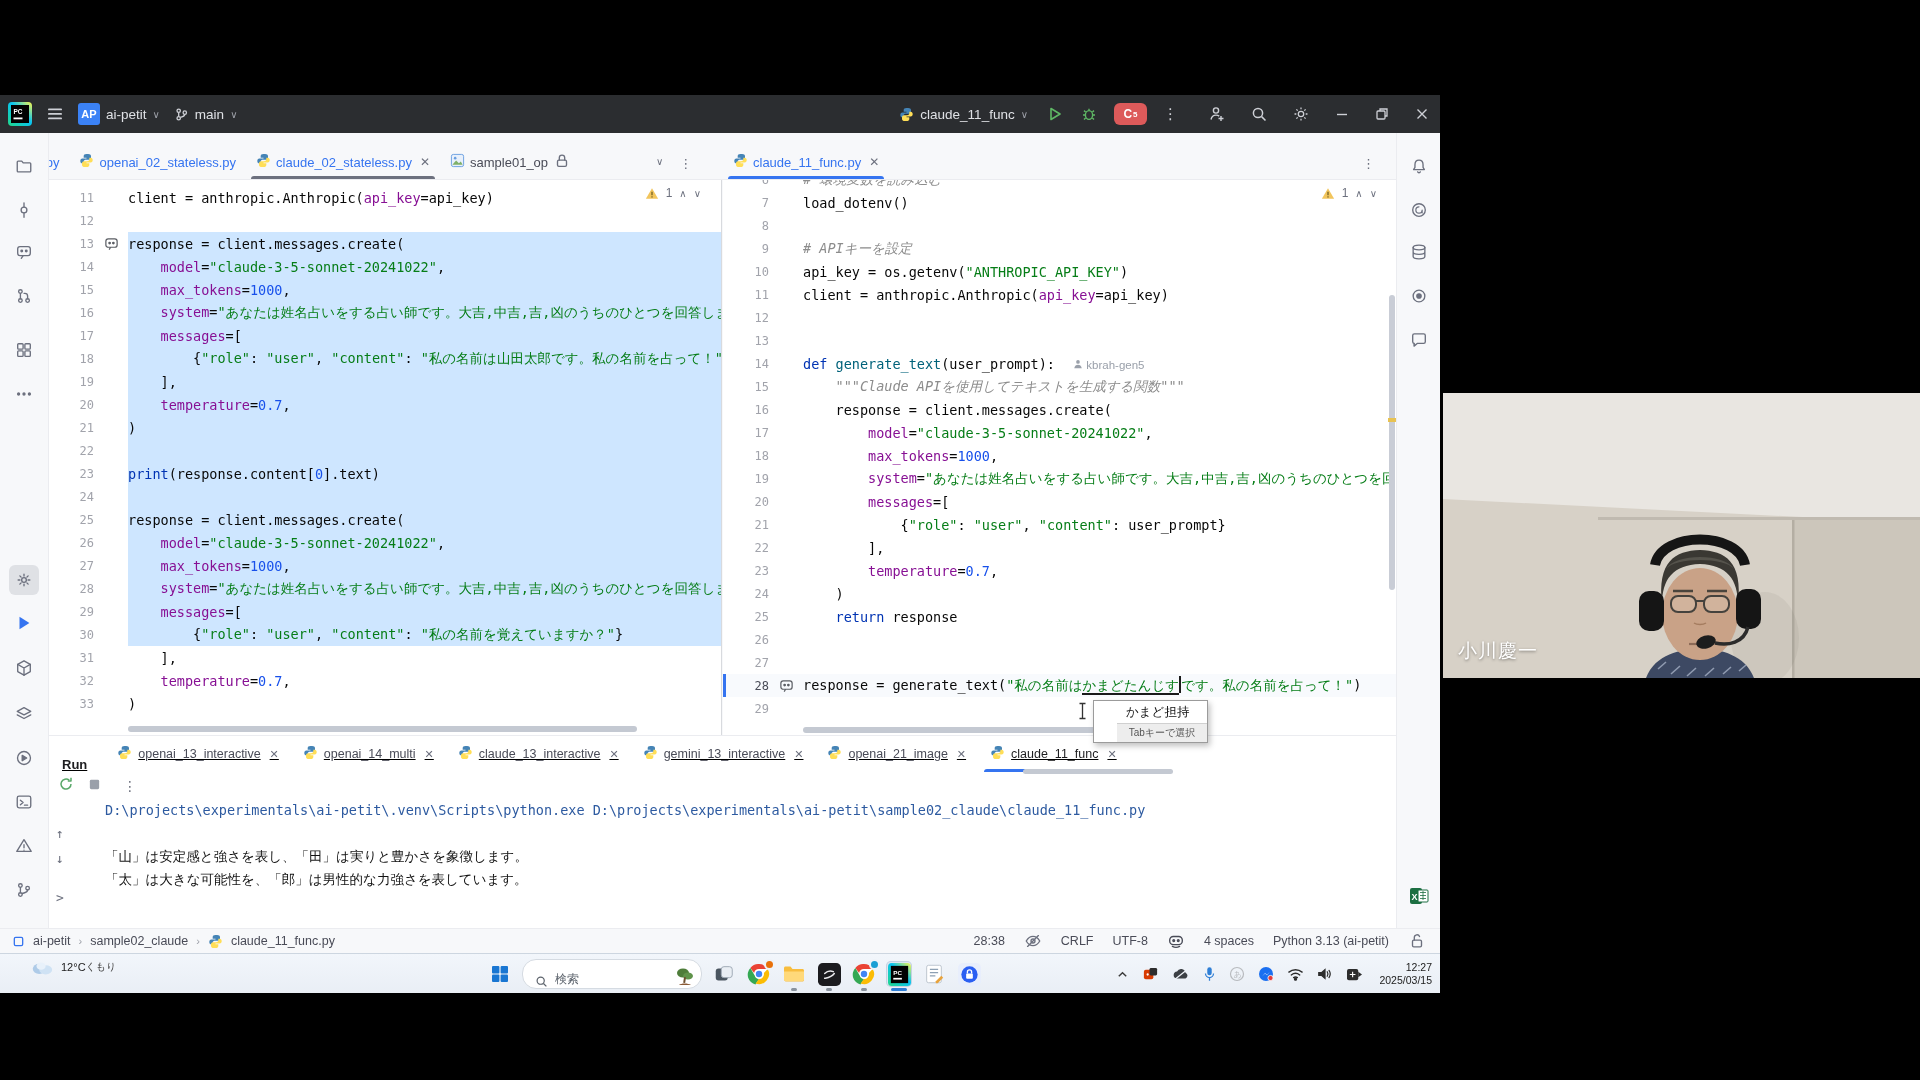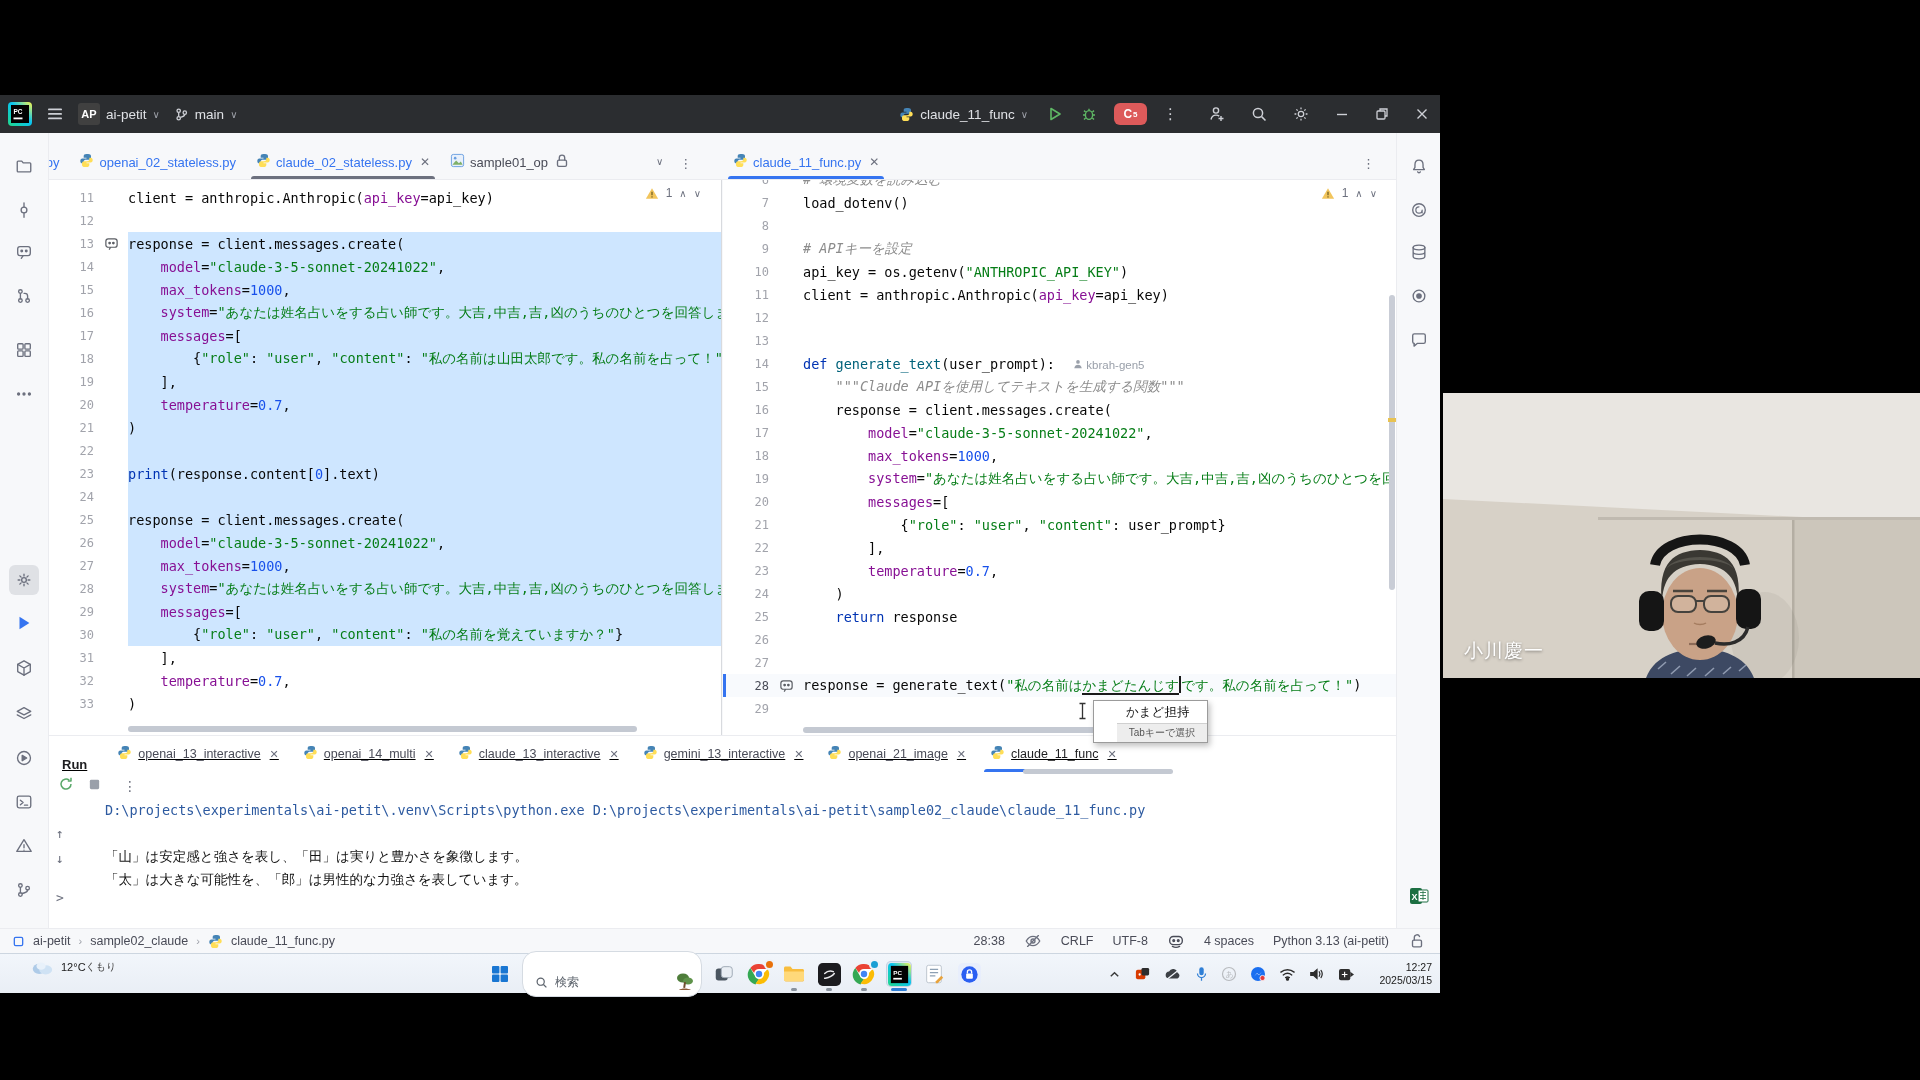--- a/index.html
+++ b/index.html
@@ -3,21 +3,21 @@
 <meta charset="utf-8">
 <style>
   html,body{margin:0;padding:0;width:1920px;height:1080px;background:#000;overflow:hidden;
     font-family:"Liberation Sans","DejaVu Sans",sans-serif;-webkit-font-smoothing:antialiased;}
   .mono{font-family:"DejaVu Sans Mono","Liberation Mono",monospace;}
   #screen{position:absolute;left:0;top:95px;width:1440px;height:898px;background:#f7f8fa;}
 
   
   #titlebar{position:absolute;left:0;top:0;width:1440px;height:38px;background:#2b2d30;display:flex;align-items:center;color:#ced0d6;}
   .tb-left{display:flex;align-items:center;gap:14px;padding-left:8px;}
-  .badge-ap{width:22px;height:22px;border-radius:3px;background:#404040;color:#fff;font-size:11px;font-weight:bold;display:flex;align-items:center;justify-content:center;}
+  .badge-ap{width:22px;height:22px;border-radius:3px;background:#3b82f6;color:#fff;font-size:11px;font-weight:bold;display:flex;align-items:center;justify-content:center;}
   .tb-proj{display:flex;align-items:center;gap:6px;font-size:13.5px;color:#dfe1e5;}
   .chev{font-size:10px;color:#9da0a8;}
   .tb-right{position:absolute;right:0;top:0;height:38px;display:flex;align-items:center;gap:16px;padding-right:10px;}
   .runcfg{display:flex;align-items:center;gap:6px;font-size:13.5px;color:#dfe1e5;margin-right:2px;}
   .c5{min-width:27px;height:22px;border-radius:6px;background:#dd5a5a;color:#fff;display:flex;align-items:center;justify-content:center;font-weight:bold;font-size:12px;padding:0 3px;}
   .c5 sub{font-size:8px;margin-left:1px;}
   .winctl{display:flex;align-items:center;gap:24px;margin-left:14px;}
   .ticon{display:flex;align-items:center;justify-content:center;}
 
   
@@ -85,39 +85,39 @@
   .crumb-sep{color:#9da0a8;font-size:11px;}
   #statusright{position:absolute;right:14px;display:flex;align-items:center;gap:19px;}
 
   
   #taskbar{position:absolute;left:0;top:858px;width:1440px;height:40px;background:linear-gradient(#f2f6fb,#e9eef5);border-top:1px solid #cdd6e0;box-sizing:border-box;}
   #weather{position:absolute;left:30px;top:4px;display:flex;align-items:center;gap:7px;}
   #weather .wtxt{display:flex;flex-direction:row;line-height:1.15;}
   #weather .temp{font-size:11px;color:#1b1b1b;}
   #weather .cond{font-size:10px;color:#444;}
   #tb-center{position:absolute;left:487px;top:0;height:40px;display:flex;align-items:center;gap:9px;}
-  #searchbox{width:160px;height:28px;border-radius:14px;background:#fff;border:1px solid #d5dbe2;display:flex;align-items:center;gap:7px;padding:16px 6px 0 12px;font-size:12px;color:#5b626b;}
+  #searchbox{width:160px;height:28px;border-radius:14px;background:#fff;border:1px solid #d5dbe2;display:flex;align-items:flex-end;gap:7px;padding:0 6px 0 12px;font-size:12px;color:#5b626b;}
   #searchbox .sp{flex:1;}
   .tb-app{width:26px;height:26px;position:relative;display:flex;align-items:center;justify-content:center;border-radius:5px;}
   .tb-app.active{background:#dde7f2;box-shadow:inset 0 0 0 1px #c4d2e2;}
   .rundot{position:absolute;bottom:-4px;left:50%;transform:translateX(-50%);width:6px;height:3px;border-radius:2px;background:#8a939e;}
   .rundot.wide{width:16px;background:#2f7fd6;}
   .badge-dot{position:absolute;top:-2px;right:-3px;width:11px;height:11px;border-radius:50%;border:2px solid #eef3f9;box-sizing:border-box;}
   #tray{position:absolute;right:8px;top:0;height:40px;display:flex;align-items:center;gap:13px;}
-  #clock{display:flex;flex-direction:column;align-items:flex-end;line-height:1.25;font-size:10.5px;color:#1b1b1b;margin-left:11px;}
+  #clock{display:flex;flex-direction:column;align-items:flex-end;line-height:1.25;font-size:10.5px;color:#1b1b1b;margin-left:3px;}
 
   
   #ime{position:absolute;left:1093px;top:700px;background:#fff;border:1px solid #9b9b9b;box-shadow:2px 3px 6px rgba(0,0,0,.25);z-index:50;min-width:90px;padding-left:23px;}
   #ime .cand{font-size:12.5px;color:#111;padding:3px 9px 2px 9px;font-family:"DejaVu Sans","Liberation Sans",sans-serif;}
   #ime .hint{font-size:10px;color:#555;background:#ededed;border-top:1px solid #d0d0d0;text-align:center;padding:2px 6px;}
   #ibeam{position:absolute;left:1078px;top:702px;z-index:49;}
 
   
   #webcam{position:absolute;left:1443px;top:393px;width:477px;height:285px;overflow:hidden;background:#d6d0c6;}
-  #camname{position:absolute;left:21px;bottom:14px;color:#fff;font-size:19px;letter-spacing:1px;text-shadow:0 1px 3px rgba(0,0,0,.45);z-index:3;margin-top:18px;}
+  #camname{position:absolute;left:15px;bottom:14px;color:#fff;font-size:19px;letter-spacing:1px;text-shadow:0 1px 3px rgba(0,0,0,.45);z-index:3;margin-top:18px;}
 </style>
 </head>
 <body>
 
 <div id="screen">
 
   <div id="titlebar">
     <div class="tb-left">
       <span class="ticon">
         <svg width="24" height="24" viewBox="0 0 24 24">

